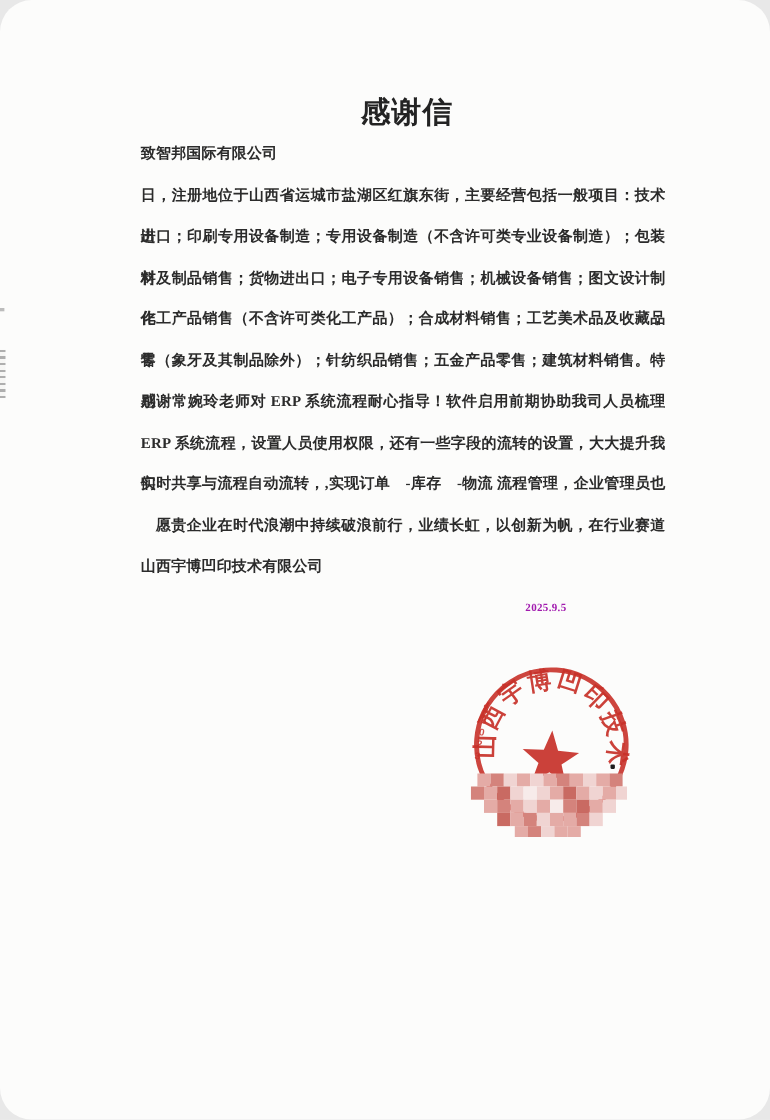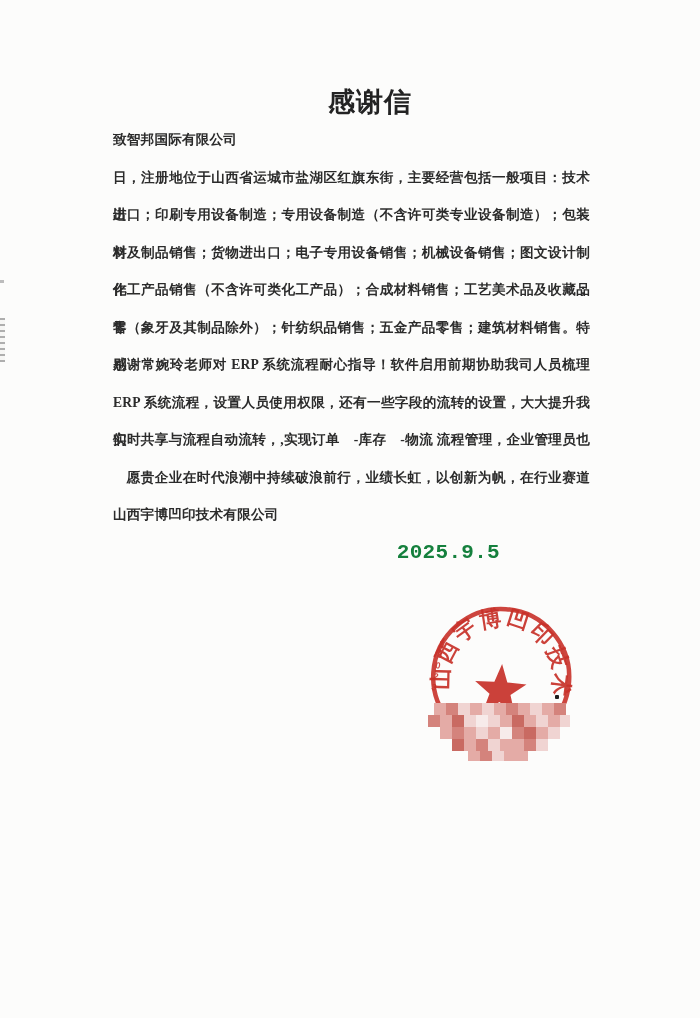--- a/index.html
+++ b/index.html
@@ -4,43 +4,44 @@
 <style>
   html,body{margin:0;padding:0;background:#e8e8e8;}
   .page{
     position:relative;
     width:700px;height:1018px;
     margin:0 auto;
     background:#fcfcfb;
     overflow:hidden;
     color:#2b2b2b;
     font-family:"Liberation Serif","DejaVu Serif",serif;
+    border-radius:29px;
   }
   .title{
     position:absolute;top:84px;left:0;right:0;
     text-align:center;
     transform:translateX(20px);
     font-size:27px;font-weight:700;
     letter-spacing:1px;
     color:#232323;
   }
   .letter-body{
-    position:absolute;left:113px;top:121px;width:477px;
+    position:absolute;left:128px;top:121px;width:477px;
     font-size:13.6px;font-weight:600;
     line-height:37.5px;
     letter-spacing:.2px;
   }
   .line{height:37.5px;white-space:nowrap;}
   .j{white-space:normal;text-align:justify;text-align-last:justify;}
   .ind{text-indent:1em;}
   .sig-company{padding-right:45px;}
   .sig-date{
     text-align:right;padding-right:90px;
-    font-family:Liberation Mono, monospace;
-    font-size:21px;font-weight:700;letter-spacing:.3px;color:#15803d;
+    font-family:Liberation Serif, serif;
+    font-size:10px;font-weight:700;letter-spacing:.3px;color:#a21caf;
   }
   
   .stamp{
     position:absolute;left:426px;top:599px;width:150px;height:162px;
     transform:rotate(4deg);
     mix-blend-mode:multiply;opacity:.95;
     z-index:3;
   }
   .stamp svg{display:block;}
   .stamp-serial{

